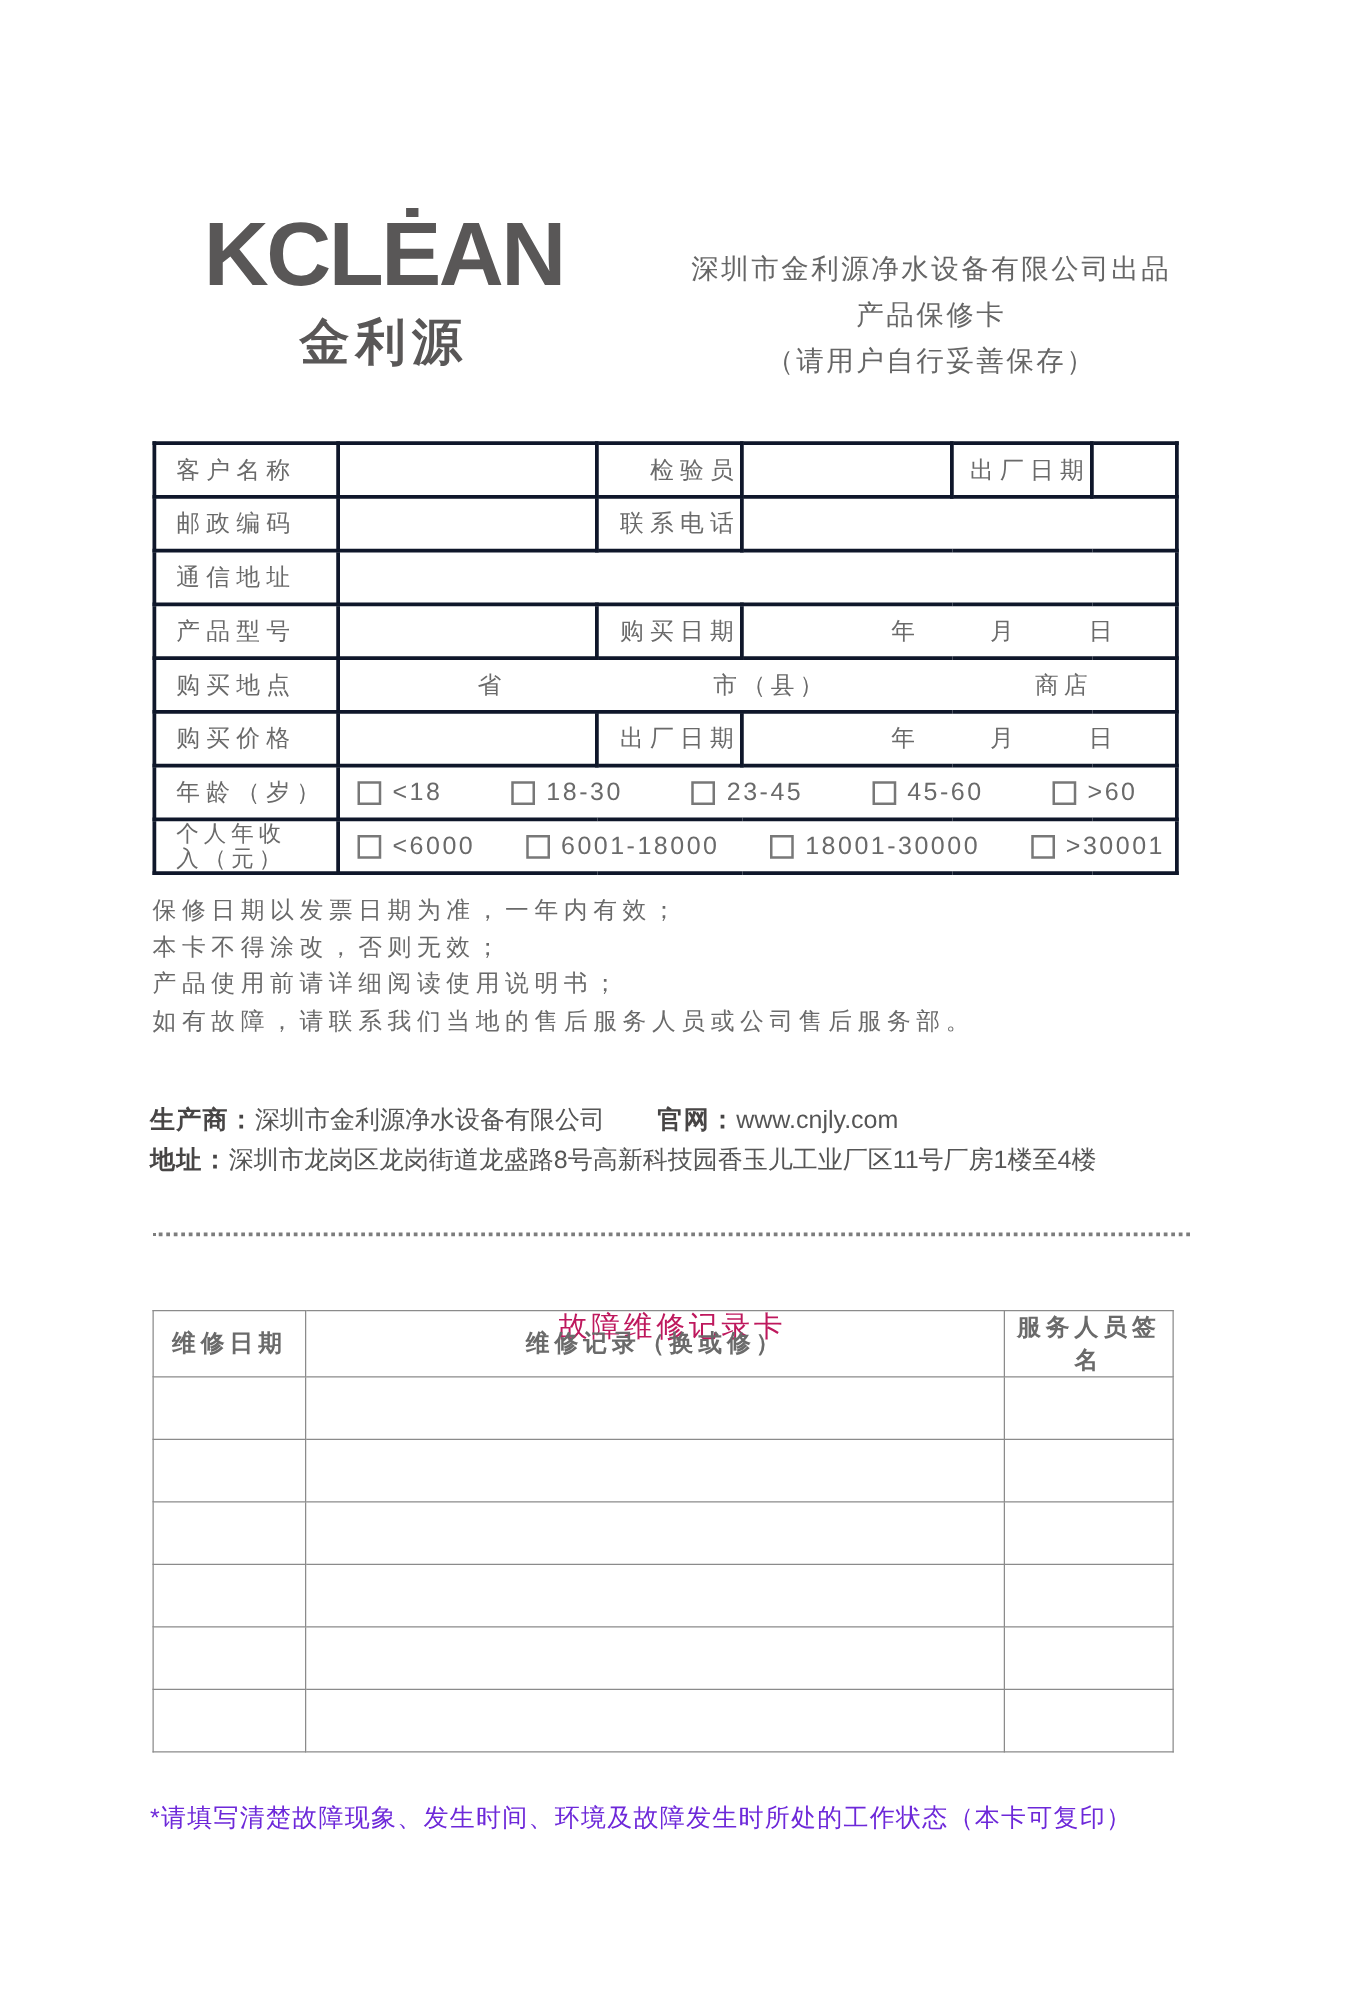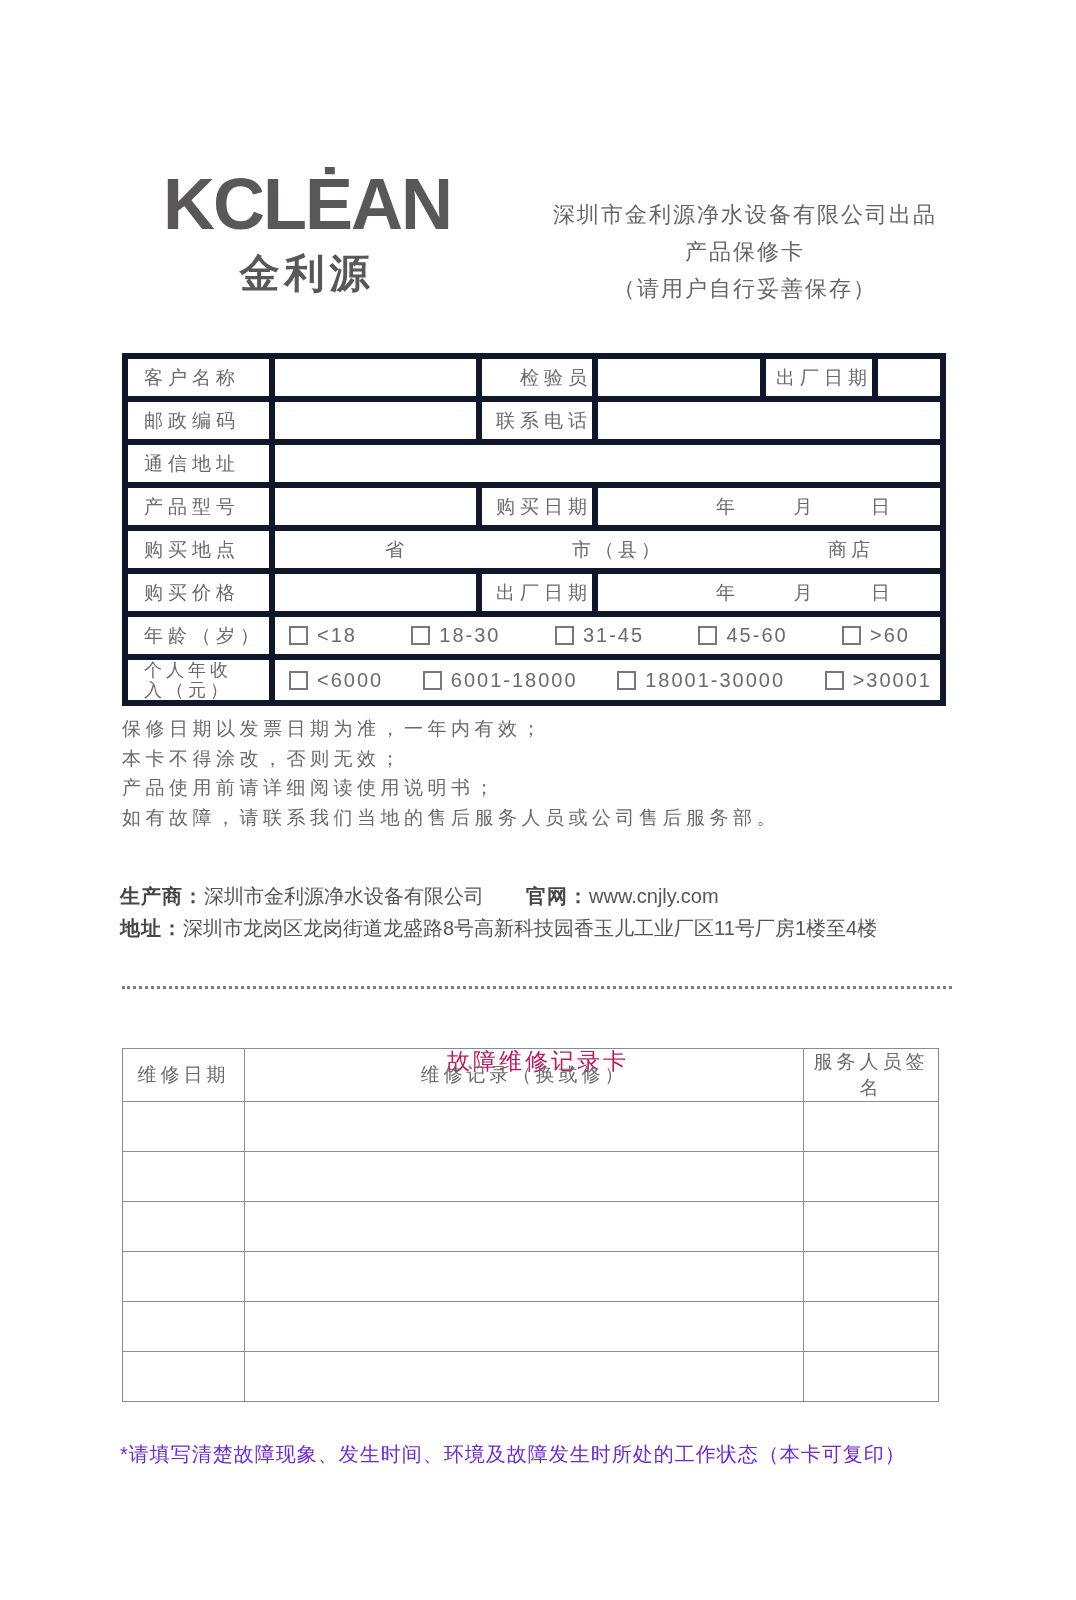--- a/index.html
+++ b/index.html
@@ -15,21 +15,21 @@
   .logo-block { position:absolute; left:132px; top:168px; width:350px; text-align:center; color:#595757; }
   .logo-main { font-size:72px; font-weight:700; letter-spacing:-2px; line-height:1.0; }
   .logo-sub  { font-size:40px; font-weight:700; letter-spacing:5px; margin-top:6px; }
   .header-block { position:absolute; left:535px; top:196px; width:420px; text-align:center;
                   font-size:22px; letter-spacing:2px; line-height:37px; color:#666; }
 
   
   table { border-collapse:collapse; }
   .info-table { position:absolute; left:122px; top:353px; width:818px; table-layout:fixed;
                 font-size:19px; color:#6a6a6a; }
-  .info-table td { border:6px solid #0f172a; height:43px; vertical-align:middle; }
+  .info-table td { border:3px solid #0f172a; height:43px; vertical-align:middle; }
   .lbl  { padding-left:16px; letter-spacing:5px; }
   .lblc { text-align:right; letter-spacing:5px; }
   .lbl2 { padding-left:16px; letter-spacing:4px; font-size:18px; line-height:20px; }
   .spread { display:flex; justify-content:space-between; align-items:center; letter-spacing:2px; }
   .ymd { padding:0 48px 0 118px; }
   .pcs { padding:0 66px 0 110px; letter-spacing:4px; }
   .cbrow  { display:flex; justify-content:space-between; align-items:center; padding:0 30px 0 14px; }
   .cbrow2 { display:flex; justify-content:space-between; align-items:flex-end; padding:0 8px 0 14px; }
   .cbitem { display:inline-flex; align-items:center; letter-spacing:2px; font-size:20px; }
   .cb { width:19px; height:19px; border:2px solid #787878; display:inline-block; margin-right:9px; flex:0 0 auto; }
@@ -45,21 +45,21 @@
   .gap { margin-left:42px; }
 
   
   .dotted { position:absolute; left:122px; top:986px; width:830px; height:0;
             border-top:3px dotted #7d7d7d; }
 
   
   .repair-title { position:absolute; left:0; top:1006px; width:1076px; text-align:center;
                   font-size:23px; letter-spacing:3px; color:#be185d;margin-top:40px; }
   .repair-table { position:absolute; left:122px; top:1048px; width:816px; table-layout:fixed;
-                  font-size:19px; color:#6a6a6a; }
+                  font-size:19px; color:#6a6a6a;font-weight:bold; }
   .repair-table td { border:1px solid #8b8b8b; vertical-align:middle; }
   .repair-table .head td { height:46px; text-align:center; letter-spacing:4px; }
   .repair-table .row td { height:50px; }
 
   
   .footnote { position:absolute; left:120px; top:1405px; width:900px;
               font-size:20px; letter-spacing:1px; color:#6d28d9;margin-top:36px; }
 </style>
 </head>
 <body>
@@ -145,21 +145,21 @@
           <span class="cbitem">
                 <span class="cb"></span>
                 <span>&lt;18</span>
               </span>
           <span class="cbitem">
                 <span class="cb"></span>
                 <span>18-30</span>
               </span>
           <span class="cbitem">
                 <span class="cb"></span>
-                <span>31-45</span>
+                <span>23-45</span>
               </span>
           <span class="cbitem">
                 <span class="cb"></span>
                 <span>45-60</span>
               </span>
           <span class="cbitem">
                 <span class="cb"></span>
                 <span>&gt;60</span>
               </span>
         </div>

